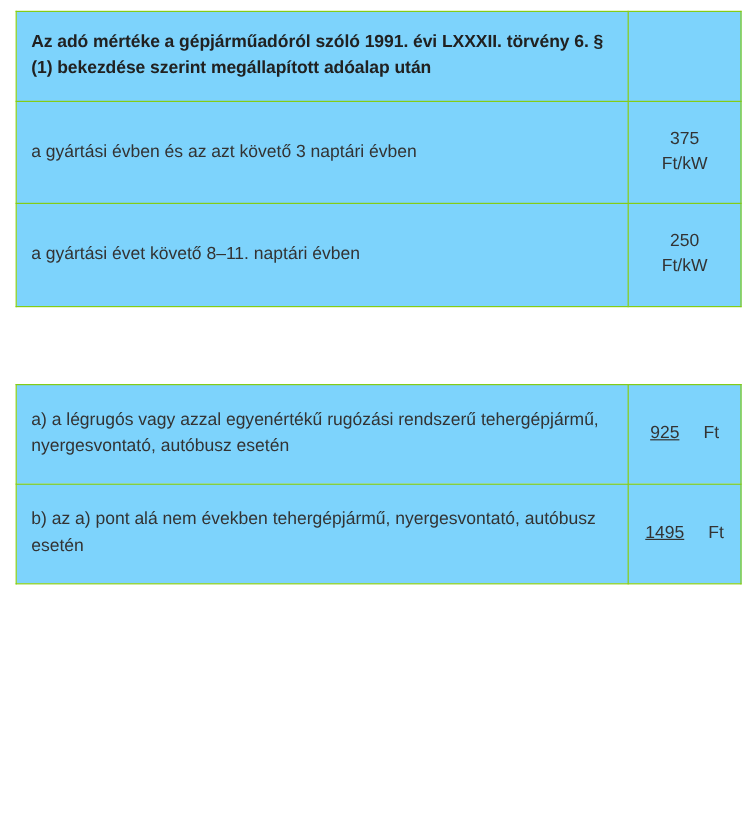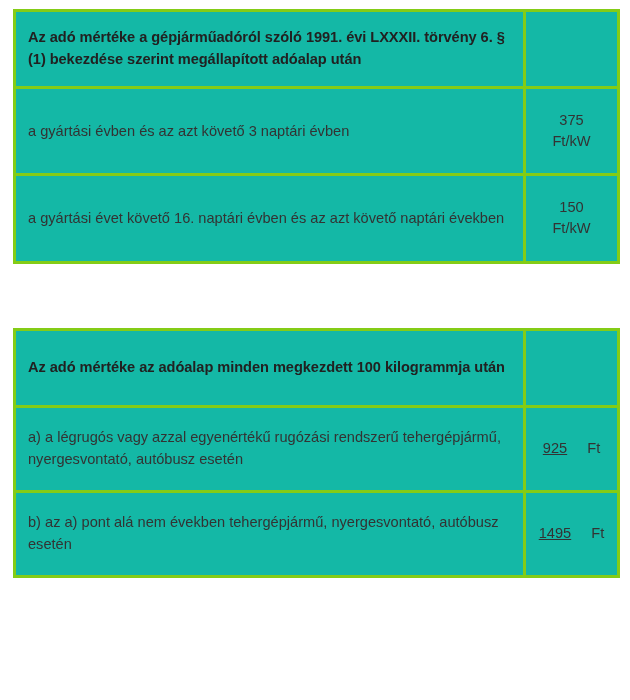--- a/index.html
+++ b/index.html
@@ -30,23 +30,23 @@
     border-collapse: collapse;
     table-layout: fixed;
     background: #ffffff;
     border: 1px solid #c9c9c9;
   }
 
   .tax-table col.col-desc { width: 510px; }
   .tax-table col.col-value { width: 94px; }
 
   .tax-table td {
-    border: 3px solid #84cc16;
+    border: 1px solid #84cc16;
     vertical-align: middle;
-    background: #14b8a6;
+    background: #7dd3fc;
   }
 
   td.desc-cell {
     padding: 13px 14px 13px 12px;
     font-size: 14.6px;
     line-height: 1.45;
     color: #333333;
     text-align: left;
   }
 
@@ -102,45 +102,41 @@
 
       <tr class="data-row">
         <td class="desc-cell">a gyártási évben és az azt követő 3 naptári évben</td>
         <td class="value-cell">
           <span class="value-amount">375</span>
           <span class="value-unit">Ft/kW</span>
         </td>
       </tr>
 
 
-
-
-      <tr class="data-row-tall">
-        <td class="desc-cell">a gyártási évet követő 16. naptári évben és az azt követő naptári években</td>
+      <tr class="data-row">
+        <td class="desc-cell">a gyártási évet követő 8–11. naptári évben</td>
         <td class="value-cell">
-          <span class="value-amount">150</span>
+          <span class="value-amount">250</span>
           <span class="value-unit">Ft/kW</span>
         </td>
       </tr>
+
+
     </tbody>
   </table>
 
   <div class="table-gap"></div>
 
   <div id="table-two-wrap">
     <table class="tax-table" id="table-two">
       <colgroup>
         <col class="col-desc">
         <col class="col-value">
       </colgroup>
       <tbody>
-        <tr class="header-row">
-          <td class="desc-cell header-cell">Az adó mértéke az adóalap minden megkezdett 100 kilogrammja után</td>
-          <td class="value-cell empty-value"></td>
-        </tr>
 
         <tr class="data-row-tall">
           <td class="desc-cell">a) a légrugós vagy azzal egyenértékű rugózási rendszerű tehergépjármű, nyergesvontató, autóbusz esetén</td>
           <td class="value-cell inline-value">
             <span class="value-amount">925</span><span>&nbsp;</span><span class="value-unit">Ft</span>
           </td>
         </tr>
 
         <tr class="data-row-tall">
           <td class="desc-cell">b) az a) pont alá nem években tehergépjármű, nyergesvontató, autóbusz esetén</td>

